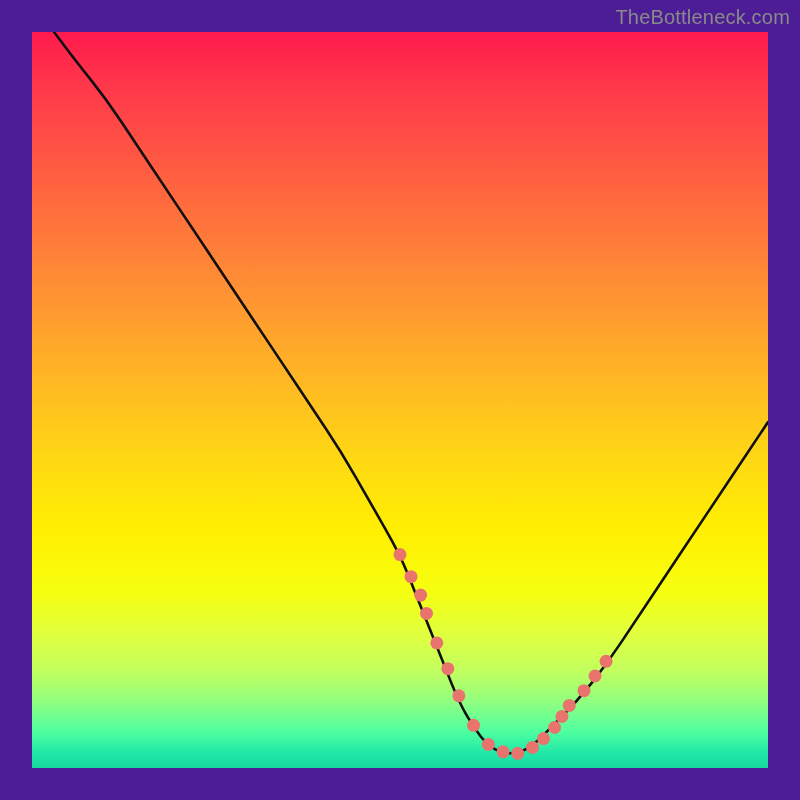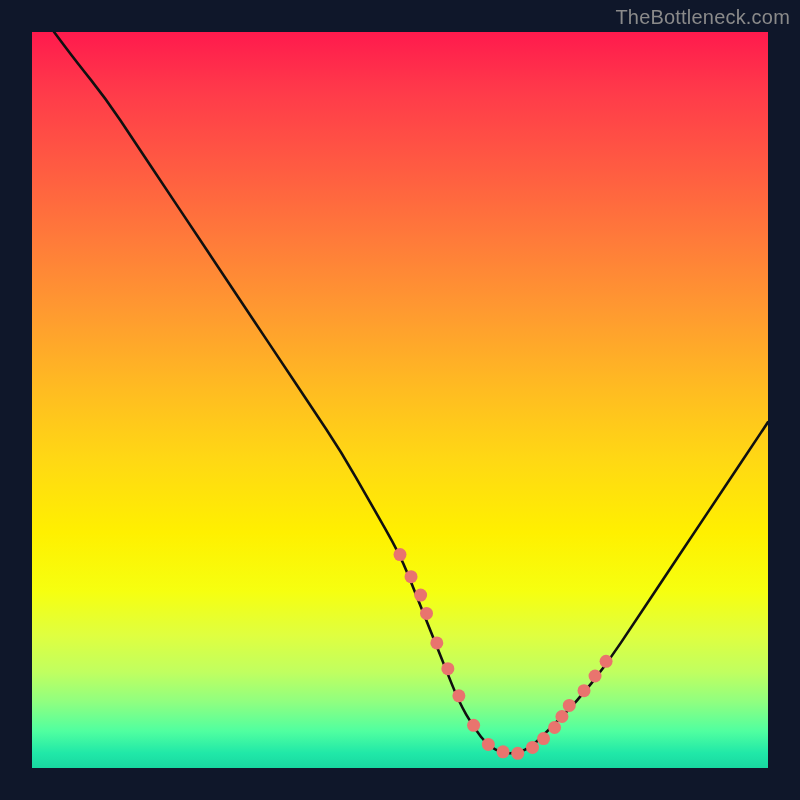--- a/index.html
+++ b/index.html
@@ -7,21 +7,21 @@
     padding: 0;
     width: 800px;
     height: 800px;
     background: #000000;
     overflow: hidden;
   }
   .container {
     position: relative;
     width: 800px;
     height: 800px;
-    background: #0f172a;
+    background: #4c1d95;
   }
   .plot-area {
     position: absolute;
     left: 32px;
     top: 32px;
     width: 736px;
     height: 736px;
     background: linear-gradient(to bottom,
       #ff1a4d 0%,
       #ff3a4a 8%,

